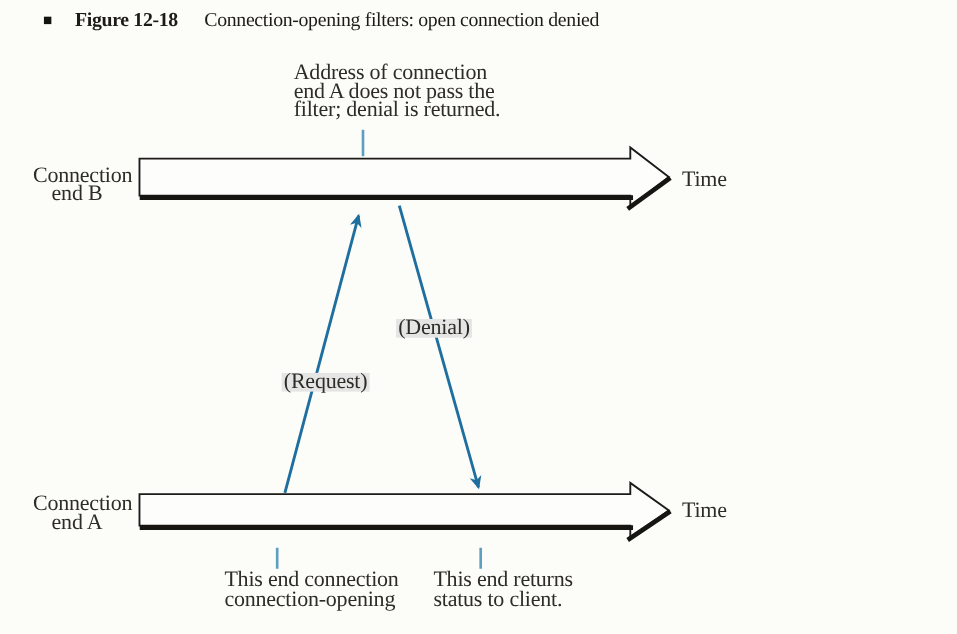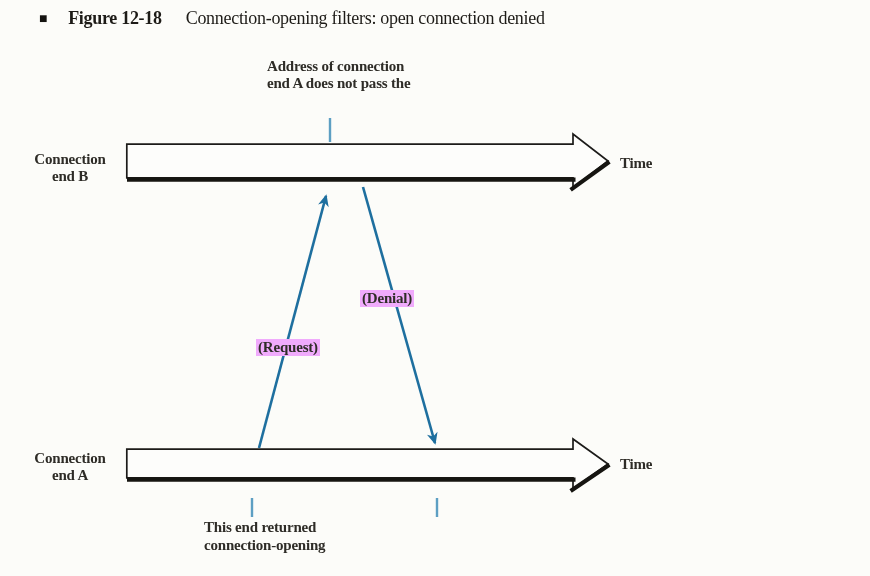--- a/index.html
+++ b/index.html
@@ -58,38 +58,37 @@
   }
   .tick-line {
     fill: none;
     stroke-width: 2.4;
     stroke-linecap: butt;
   }
 
   
   .lbl {
     position: absolute;
-    font-size: 15px;
+    font-size: 20px;
     line-height: 17px;
     color: #2e2c27;
     letter-spacing: -0.2px;
     white-space: nowrap;
-    font-weight: bold;
   }
   .lbl span { display: block; }
   #lbl-end-b, #lbl-end-a { left: 30px; width: 80px; text-align: center; }
   #lbl-end-b { top: 151px; }
   #lbl-end-a { top: 450px; }
   #lbl-time-b { left: 620px; top: 155px; }
   #lbl-time-a { left: 620px; top: 456px; }
   #ann-top   { left: 267px; top: 58px;  line-height: 16.5px; }
   #ann-bl    { left: 204px; top: 519px; line-height: 17.5px; }
   #ann-br    { left: 394px; top: 519px; line-height: 17.5px; }
   .msg-lbl {
-    background: #f0abfc;
+    background: #e5e5e5;
     padding: 0 2px;
   }
   #msg-request { left: 256px; top: 324px; margin-top: 15px; }
   #msg-denial  { left: 360px; top: 290px; }
 </style>
 </head>
 <body>
 
 <div class="page">
 
@@ -133,23 +132,28 @@
     <span>Connection</span>
     <span>end A</span>
   </div>
 
   <div class="lbl" id="lbl-time-b">Time</div>
   <div class="lbl" id="lbl-time-a">Time</div>
 
   <div class="lbl" id="ann-top">
     <span>Address of connection</span>
     <span>end A does not pass the</span>
+    <span>filter; denial is returned.</span>
   </div>
 
   <div class="lbl msg-lbl" id="msg-request">(Request)</div>
   <div class="lbl msg-lbl" id="msg-denial">(Denial)</div>
 
   <div class="lbl" id="ann-bl">
-    <span>This end returned</span>
+    <span>This end connection</span>
     <span>connection-opening</span>
+  </div>
+  <div class="lbl" id="ann-br">
+    <span>This end returns</span>
+    <span>status to client.</span>
   </div>
 
 </div>
 
 </body></html>

